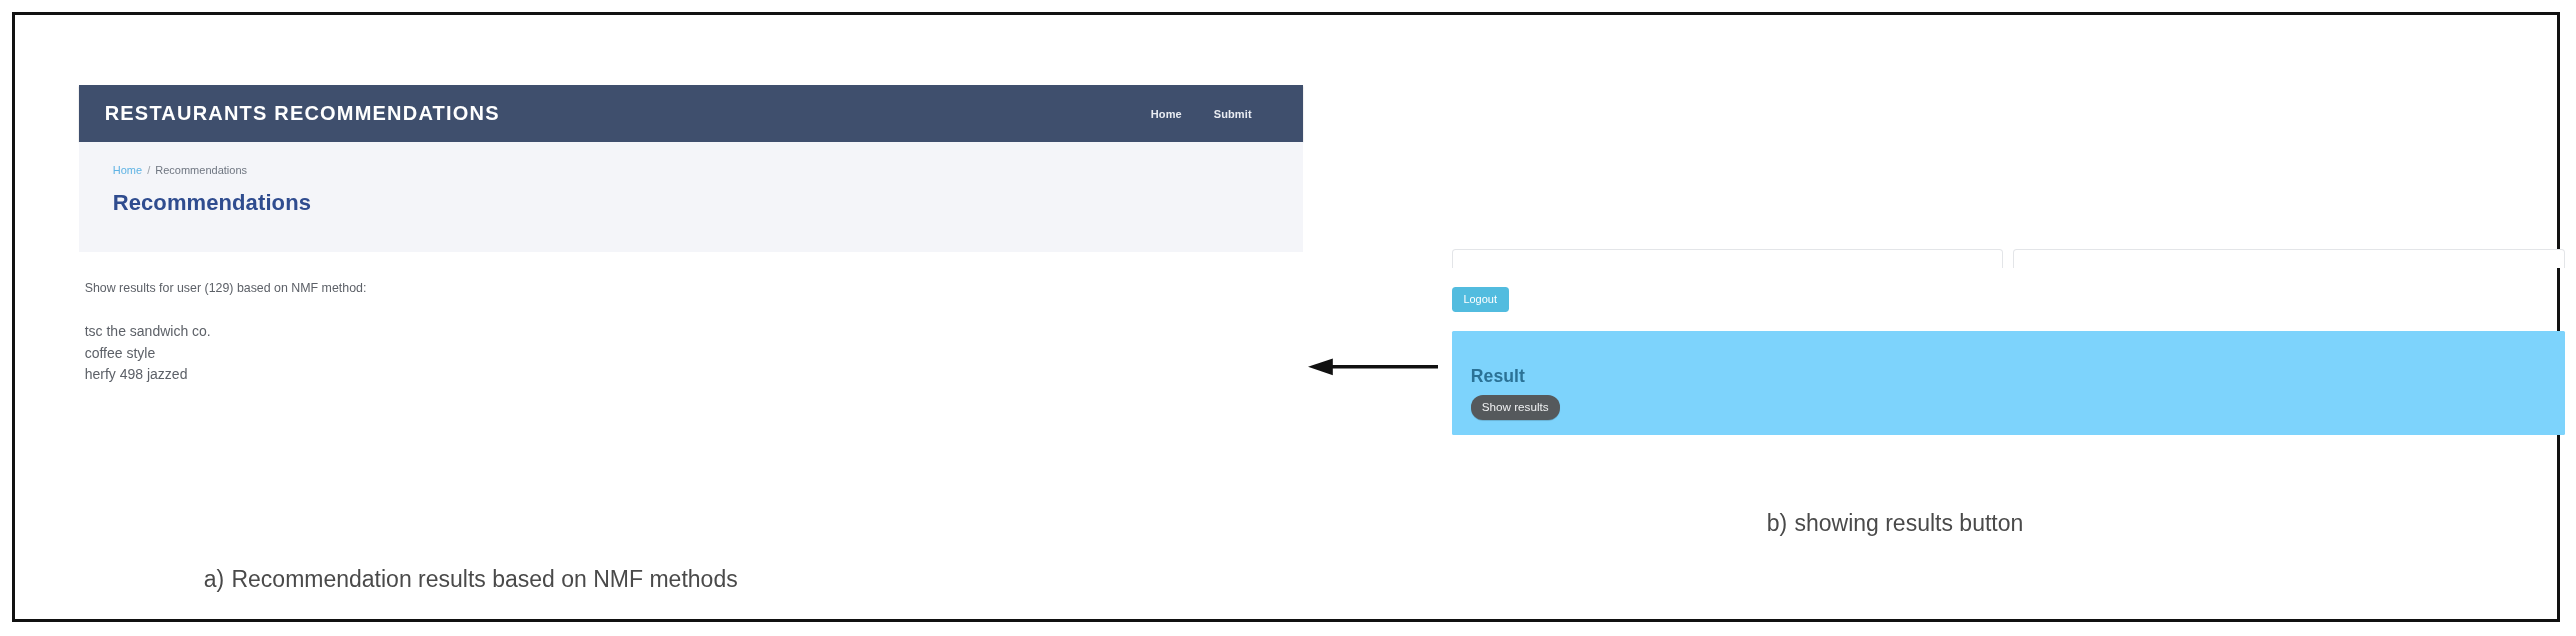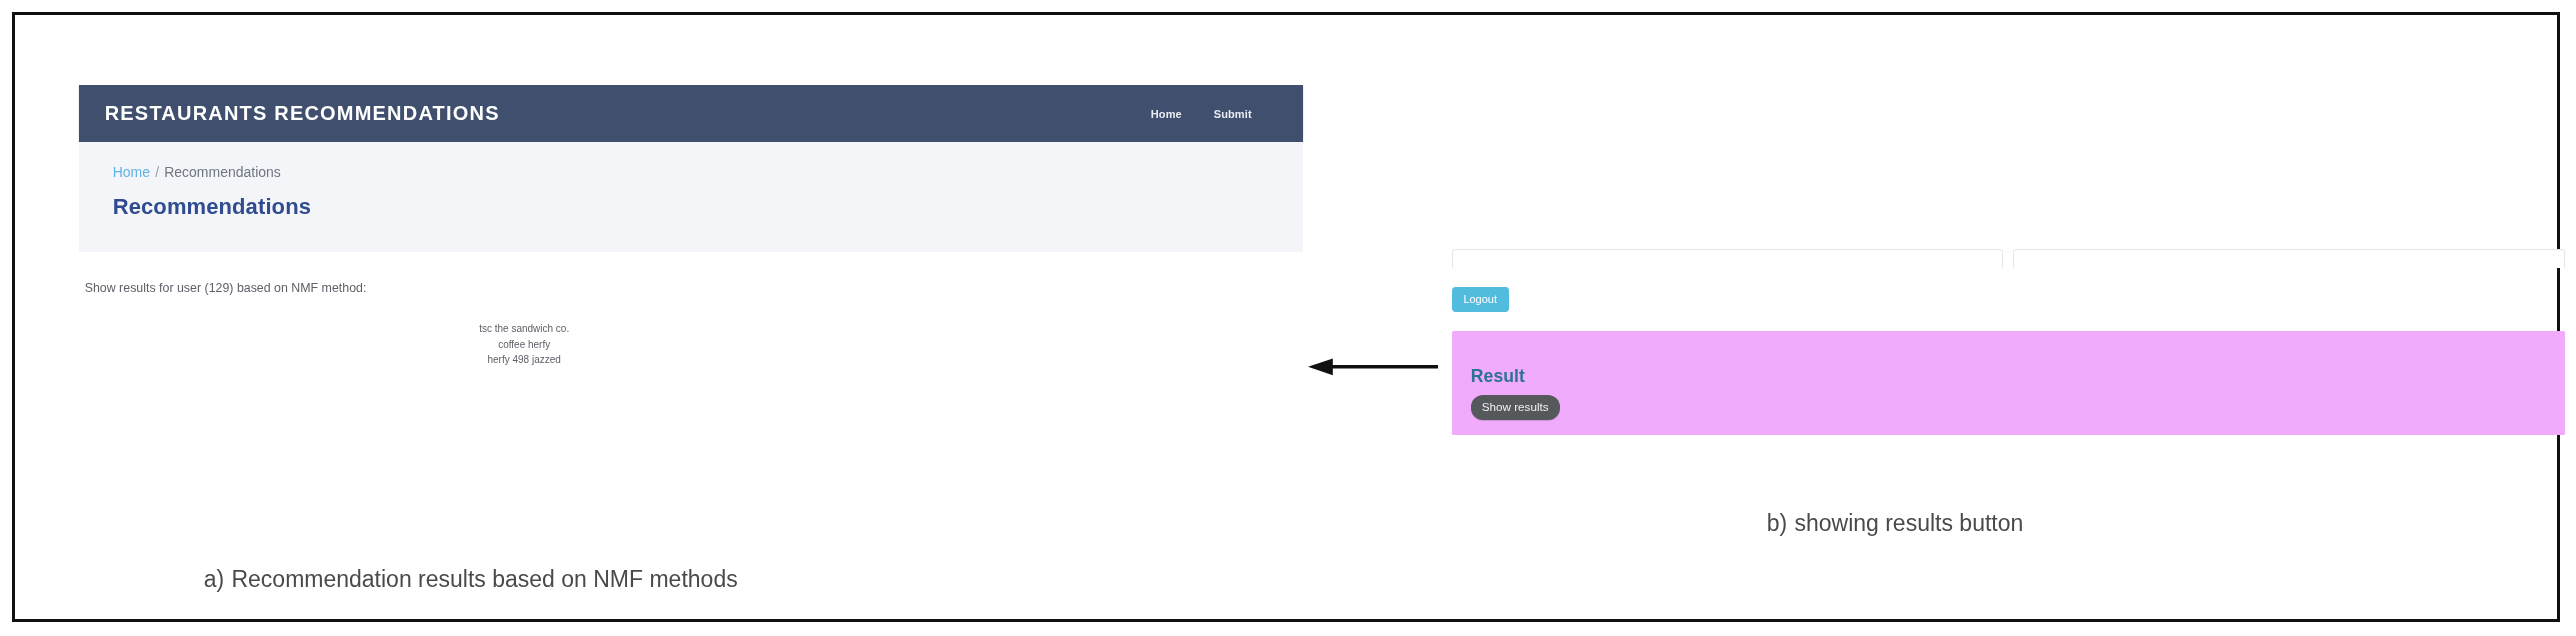--- a/index.html
+++ b/index.html
@@ -64,21 +64,21 @@
     text-decoration: none;
     letter-spacing: 0.1px;
   }
   .jumbotron {
     background: #f4f5f9;
     height: 110px;
     padding: 22px 34px 0 34px;
     box-sizing: border-box;
   }
   .breadcrumb {
-    font-size: 14px;
+    font-size: 11px;
     color: #7b7f87;
     margin-bottom: 14px;
     white-space: nowrap;
   }
   .breadcrumb .crumb-link {
     color: #5eb3e4;
     text-decoration: none;
   }
   .breadcrumb .crumb-sep {
     color: #9aa0a8;
@@ -100,24 +100,23 @@
     top: 266px;
     width: 879px;
   }
   .result-intro {
     font-size: 12.4px;
     color: #5d6168;
     margin-bottom: 26px;
     white-space: nowrap;
   }
   .result-list {
-    font-size: 10px;
+    font-size: 14px;
     color: #5d6168;
     line-height: 1.52;
-    text-align: center;
   }
   .result-list .rest-item { white-space: nowrap; }
 
   
   .arrow-wrap {
     position: absolute;
     left: 1293px;
     top: 343px;
     width: 130px;
     height: 17.6px;
@@ -157,21 +156,21 @@
     border: none;
     border-radius: 3.7px;
     font-size: 11px;
     font-family: "Liberation Sans", sans-serif;
     padding: 6.6px 11.7px 7.3px 11.7px;
     cursor: pointer;
     line-height: 1;
   }
   .alert-result {
     margin-top: 18.3px;
-    background: #f0abfc;
+    background: #7dd3fc;
     height: 104px;
     box-sizing: border-box;
     padding: 35px 0 0 19px;
     border-radius: 1.5px;
   }
   .result-heading {
     color: #2b7296;
     font-size: 17.6px;
     font-weight: bold;
     margin-bottom: 8px;
@@ -223,21 +222,21 @@
           <a class="crumb-link" href="#">Home</a><span class="crumb-sep">/</span><span class="crumb-current">Recommendations</span>
         </div>
         <div class="page-title">Recommendations</div>
       </div>
     </div>
 
     <div class="panel-a-body">
       <div class="result-intro">Show results for user (129) based on NMF method:</div>
       <div class="result-list">
         <div class="rest-item">tsc the sandwich co.</div>
-        <div class="rest-item">coffee herfy</div>
+        <div class="rest-item">coffee style</div>
         <div class="rest-item">herfy 498 jazzed</div>
       </div>
     </div>
 
     <div class="arrow-wrap">
       <svg width="130" height="17.6" viewBox="0 0 178 24" xmlns="http://www.w3.org/2000/svg">
         <line x1="30" y1="12" x2="178" y2="12" stroke="#111111" stroke-width="5"></line>
         <polygon points="0,12 34,0.5 34,23.5" fill="#111111"></polygon>
       </svg>
     </div>

